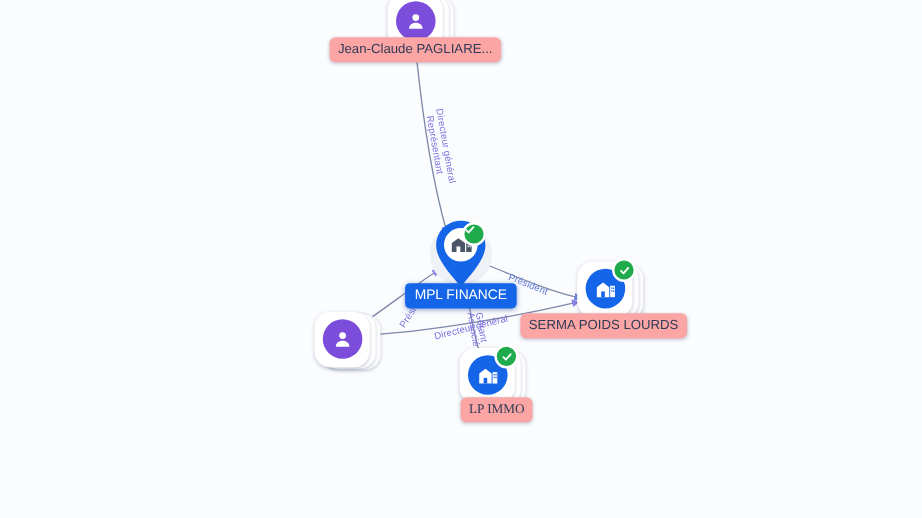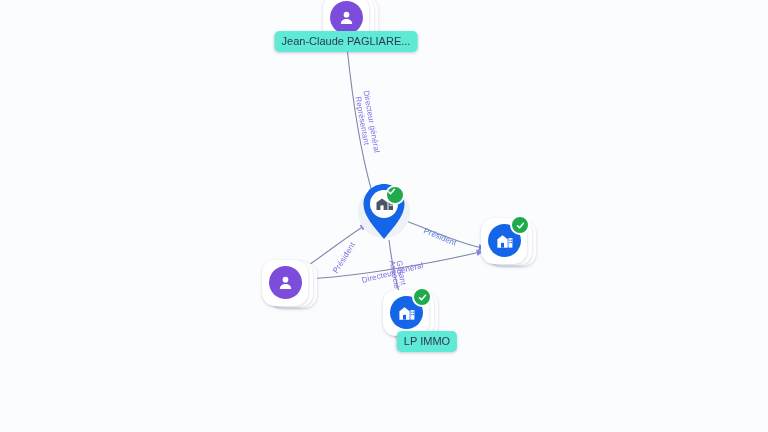--- a/index.html
+++ b/index.html
@@ -43,21 +43,21 @@
     position:absolute;left:50%;top:50%;transform:translate(-50%,-50%);
     width:52px;height:52px;border-radius:50%;
     background:#eef1f6;
   }
   .pin{position:relative;width:46px;height:58px;}
   .pin svg{position:absolute;left:0;top:0;}
 
   
   .lbl{
     position:absolute;transform:translate(-50%,0);
-    background:#5eead4;color:#2f3a56;
+    background:#fca5a5;color:#2f3a56;
     font-size:11px;line-height:13px;
     padding:4px 7px;border-radius:5px;white-space:nowrap;
     box-shadow:0 1px 3px rgba(40,60,100,.25);
   }
   .lbl.primary{
     background:#1565e8;color:#ffffff;
     font-size:11.5px;padding:4px 8px;border-radius:4px;
     box-shadow:0 1px 4px rgba(20,60,150,.45);
   }
 
@@ -135,20 +135,21 @@
           <rect x="19.4" y="22.4" width="3.2" height="4.6" fill="#ffffff"></rect>
         </g>
       </svg>
       <div class="check" style="right:2px;top:2px;">
         <svg viewBox="0 0 24 24" fill="none" stroke="#ffffff" stroke-width="4" stroke-linecap="round" stroke-linejoin="round">
           <path d="M4 12.5 L9.5 18 L20 6"></path>
         </svg>
       </div>
     </div>
   </div>
+  <div class="lbl primary" style="left:384px;top:236px;">MPL FINANCE</div>
 
   <div class="node" style="left:504px;top:241px;">
     <div class="stack">
       <div class="card c3"></div>
       <div class="card c2"></div>
       <div class="card c1">
         <div class="disc company">
           <svg width="19" height="19" viewBox="0 0 24 24" fill="#ffffff">
             <path d="M3 21 V10.5 L9.5 5.5 L16 10.5 V21 Z"></path>
             <rect x="17" y="9" width="5" height="12"></rect>
@@ -160,20 +161,21 @@
           </svg>
         </div>
         <div class="check">
           <svg viewBox="0 0 24 24" fill="none" stroke="#ffffff" stroke-width="4" stroke-linecap="round" stroke-linejoin="round">
             <path d="M4 12.5 L9.5 18 L20 6"></path>
           </svg>
         </div>
       </div>
     </div>
   </div>
+  <div class="lbl" style="left:503px;top:261px;">SERMA POIDS LOURDS</div>
 
   <div class="node" style="left:406px;top:313px;">
     <div class="stack">
       <div class="card c3"></div>
       <div class="card c2"></div>
       <div class="card c1">
         <div class="disc company">
           <svg width="19" height="19" viewBox="0 0 24 24" fill="#ffffff">
             <path d="M3 21 V10.5 L9.5 5.5 L16 10.5 V21 Z"></path>
             <rect x="17" y="9" width="5" height="12"></rect>
@@ -185,21 +187,21 @@
           </svg>
         </div>
         <div class="check">
           <svg viewBox="0 0 24 24" fill="none" stroke="#ffffff" stroke-width="4" stroke-linecap="round" stroke-linejoin="round">
             <path d="M4 12.5 L9.5 18 L20 6"></path>
           </svg>
         </div>
       </div>
     </div>
   </div>
-  <div class="lbl" style="left:427px;top:331px;">LP IMMO</div>
+  <div class="lbl" style="left:414px;top:331px;font-family:Liberation Serif, serif;">LP IMMO</div>
 
   <div class="node" style="left:285px;top:283px;">
     <div class="stack">
       <div class="card c3"></div>
       <div class="card c2"></div>
       <div class="card c1">
         <div class="disc person">
           <svg width="17" height="17" viewBox="0 0 24 24" fill="#ffffff">
             <circle cx="12" cy="8" r="4"></circle>
             <path d="M4 21c0-4.4 3.6-7 8-7s8 2.6 8 7z"></path>

